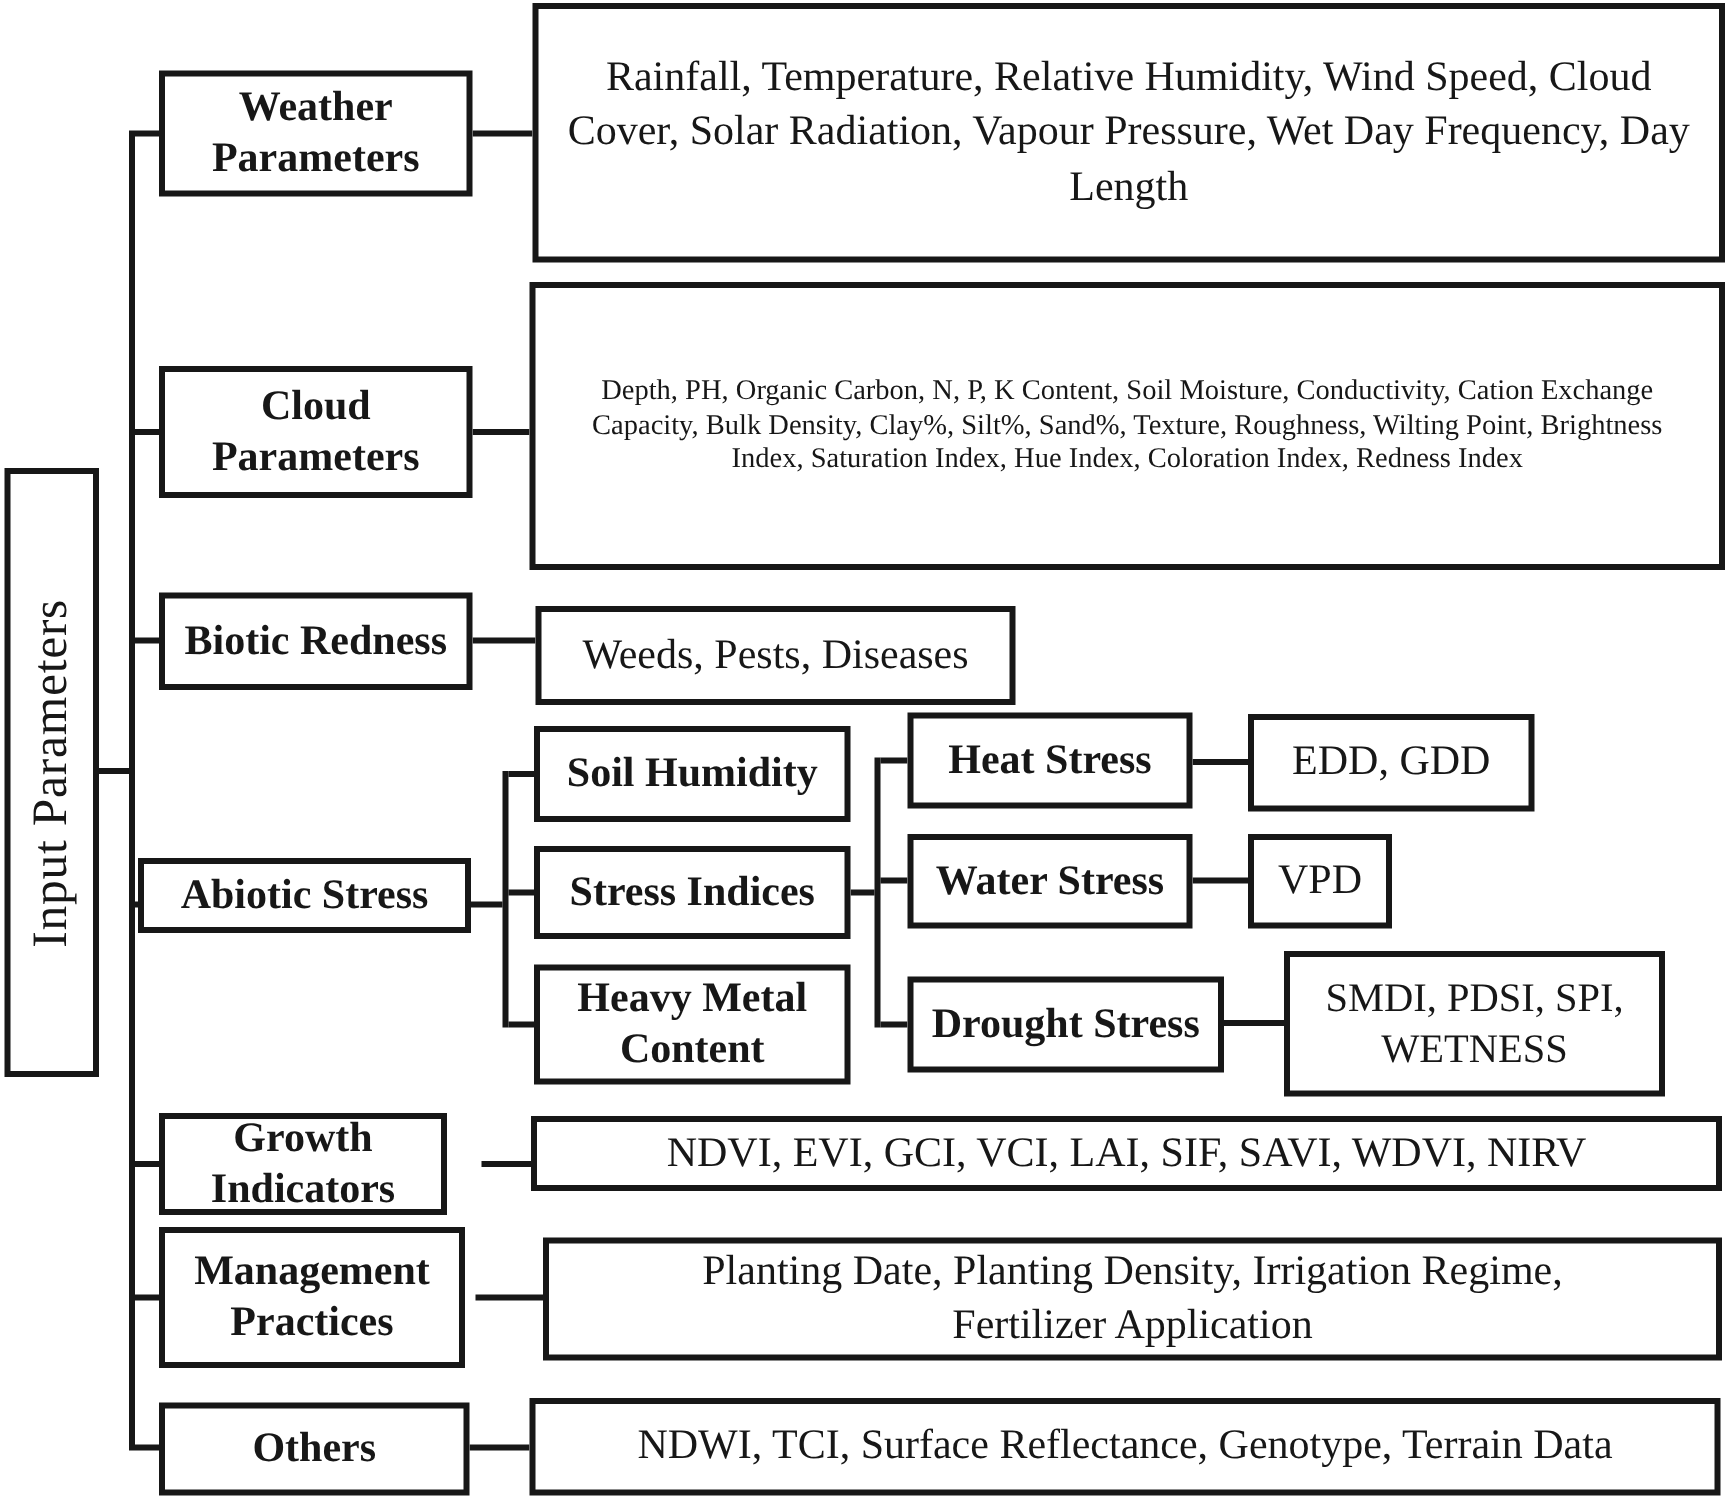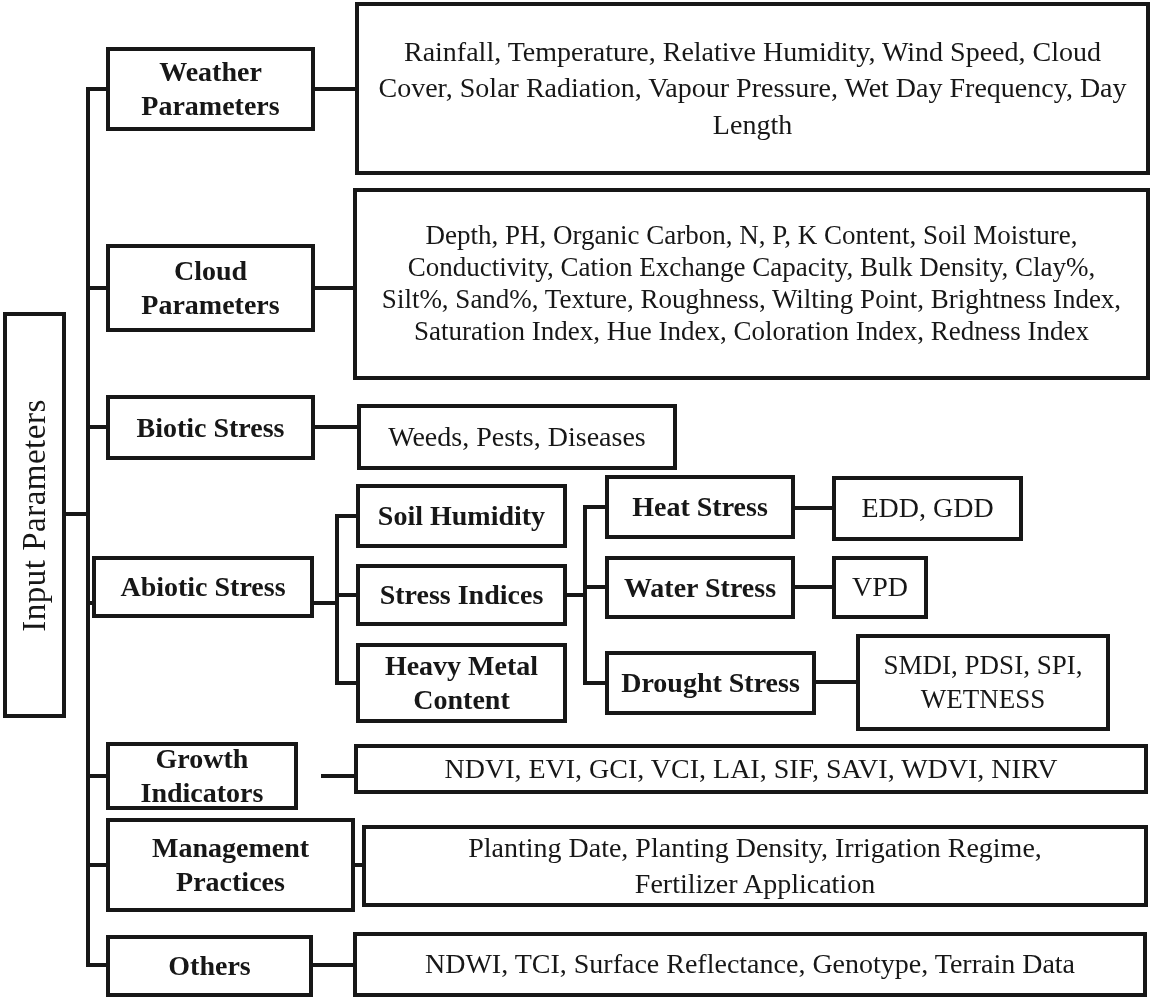--- a/index.html
+++ b/index.html
@@ -80,32 +80,32 @@
   <div class="box cat" style="left:106px;top:47px;width:209px;height:84px">
     <span>Weather Parameters</span>
   </div>
   <div class="box items" style="left:355px;top:2px;width:795px;height:173px;padding:0 8px">
     <span>Rainfall, Temperature, Relative Humidity, Wind Speed, Cloud Cover, Solar Radiation, Vapour Pressure, Wet Day Frequency, Day Length</span>
   </div>
 
   <div class="box cat" style="left:106px;top:244px;width:209px;height:88px">
     <span>Cloud Parameters</span>
   </div>
-  <div class="box items" style="left:353px;top:188px;width:797px;height:192px;padding:0 22px;font-size:27px;line-height:1.18">
+  <div class="box items" style="left:353px;top:188px;width:797px;height:192px;padding:0 22px;font-size:19px;line-height:1.18">
     <span>Depth, PH, Organic Carbon, N, P, K Content, Soil Moisture, Conductivity, Cation Exchange Capacity, Bulk Density, Clay%, Silt%, Sand%, Texture, Roughness, Wilting Point, Brightness Index, Saturation Index, Hue Index, Coloration Index, Redness Index</span>
   </div>
 
   <div class="box cat" style="left:106px;top:395px;width:209px;height:65px">
-    <span>Biotic Stress</span>
+    <span>Biotic Redness</span>
   </div>
   <div class="box items" style="left:357px;top:404px;width:320px;height:66px">
     <span>Weeds, Pests, Diseases</span>
   </div>
 
-  <div class="box cat" style="left:92px;top:556px;width:222px;height:62px">
+  <div class="box cat" style="left:92px;top:572px;width:222px;height:50px">
     <span>Abiotic Stress</span>
   </div>
   <div class="box cat" style="left:356px;top:484px;width:211px;height:64px">
     <span>Soil Humidity</span>
   </div>
   <div class="box cat" style="left:356px;top:564px;width:211px;height:62px">
     <span>Stress Indices</span>
   </div>
   <div class="box cat" style="left:356px;top:643px;width:211px;height:80px">
     <span>Heavy Metal Content</span>
@@ -131,21 +131,21 @@
     <span>SMDI, PDSI, SPI, WETNESS</span>
   </div>
 
   <div class="box cat" style="left:106px;top:742px;width:192px;height:68px">
     <span>Growth Indicators</span>
   </div>
   <div class="box items" style="left:354px;top:744px;width:794px;height:50px">
     <span>NDVI, EVI, GCI, VCI, LAI, SIF, SAVI, WDVI, NIRV</span>
   </div>
 
-  <div class="box cat" style="left:106px;top:818px;width:249px;height:94px">
+  <div class="box cat" style="left:106px;top:818px;width:204px;height:94px">
     <span>Management Practices</span>
   </div>
   <div class="box items" style="left:362px;top:825px;width:786px;height:82px;padding:0 60px">
     <span>Planting Date, Planting Density, Irrigation Regime, Fertilizer Application</span>
   </div>
 
   <div class="box items" style="left:353px;top:932px;width:794px;height:65px">
     <span>NDWI, TCI, Surface Reflectance, Genotype, Terrain Data</span>
   </div>
   <div class="box cat" style="left:106px;top:935px;width:207px;height:62px">

